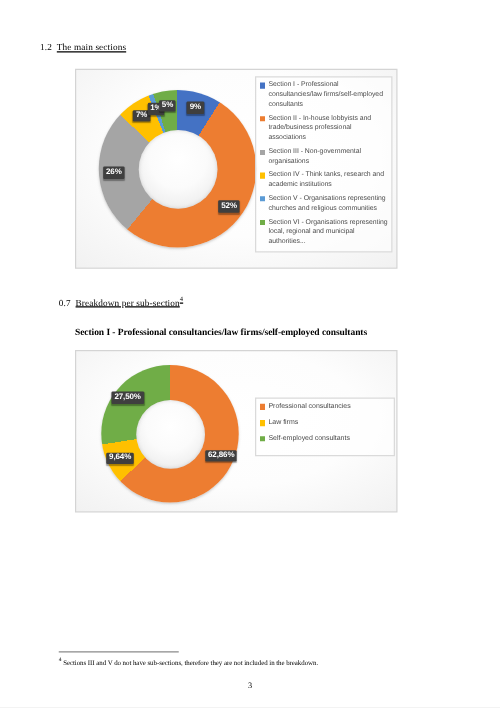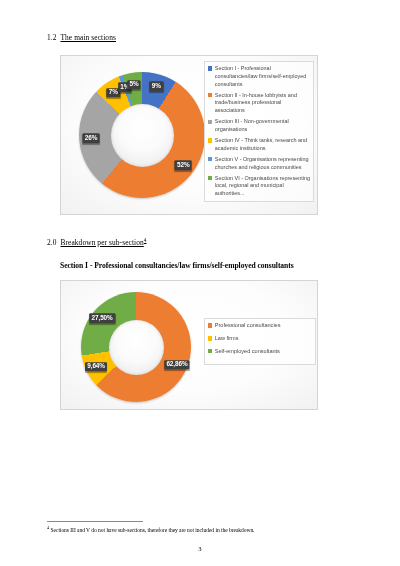--- a/index.html
+++ b/index.html
@@ -28,21 +28,21 @@
     white-space: nowrap;
     letter-spacing: .1px;
   }
   .heading .num { text-decoration: none; }
   .heading .txt { text-decoration: underline; }
   .heading sup {
     font-size: 5.2px;
     vertical-align: super;
     text-decoration: underline;
   }
-  #heading-12 { left: 47px; top: 33px; }
+  #heading-12 { left: 32px; top: 33px; }
   #heading-13 { left: 47px; top: 237px; }
 
   .chart-title {
     position: absolute;
     left: 60px;
     top: 261px;
     font-family: "Liberation Serif", serif;
     font-weight: bold;
     font-size: 7.6px;
     color: #000;
@@ -205,21 +205,21 @@
         <span class="legend-label">Section V - Organisations representing churches and religious communities</span>
       </div>
       <div class="legend-item">
         <span class="swatch" style="background:#70AD47"></span>
         <span class="legend-label">Section VI - Organisations representing local, regional and municipal authorities...</span>
       </div>
     </div>
   </div>
 
   <div class="heading" id="heading-13">
-    <span class="num">2.0</span>
+    <span class="num">0.7</span>
     <span>&nbsp;</span><span class="txt">Breakdown per sub-section</span><sup>4</sup>
   </div>
 
   <div class="chart-title">Section I - Professional consultancies/law firms/self-employed consultants</div>
 
   <div class="chart-frame" id="chart-2">
 
     <div class="donut-wrap" id="donut2-wrap" style="left: 20px; top: 11px; width: 110px; height: 110px;">
       <div class="donut" id="donut2" style="background: conic-gradient(rgb(237, 125, 49) 0deg, rgb(237, 125, 49) 226.296deg, rgb(255, 192, 0) 226.296deg, rgb(255, 192, 0) 261deg, rgb(112, 173, 71) 261deg, rgb(112, 173, 71) 360deg); box-shadow: rgba(90, 90, 90, 0.3) 0px 1px 2px;"></div>
       <div class="donut-hole" id="donut2-hole" style="left: 27.5px; top: 27.5px; width: 55px; height: 55px;"></div>

